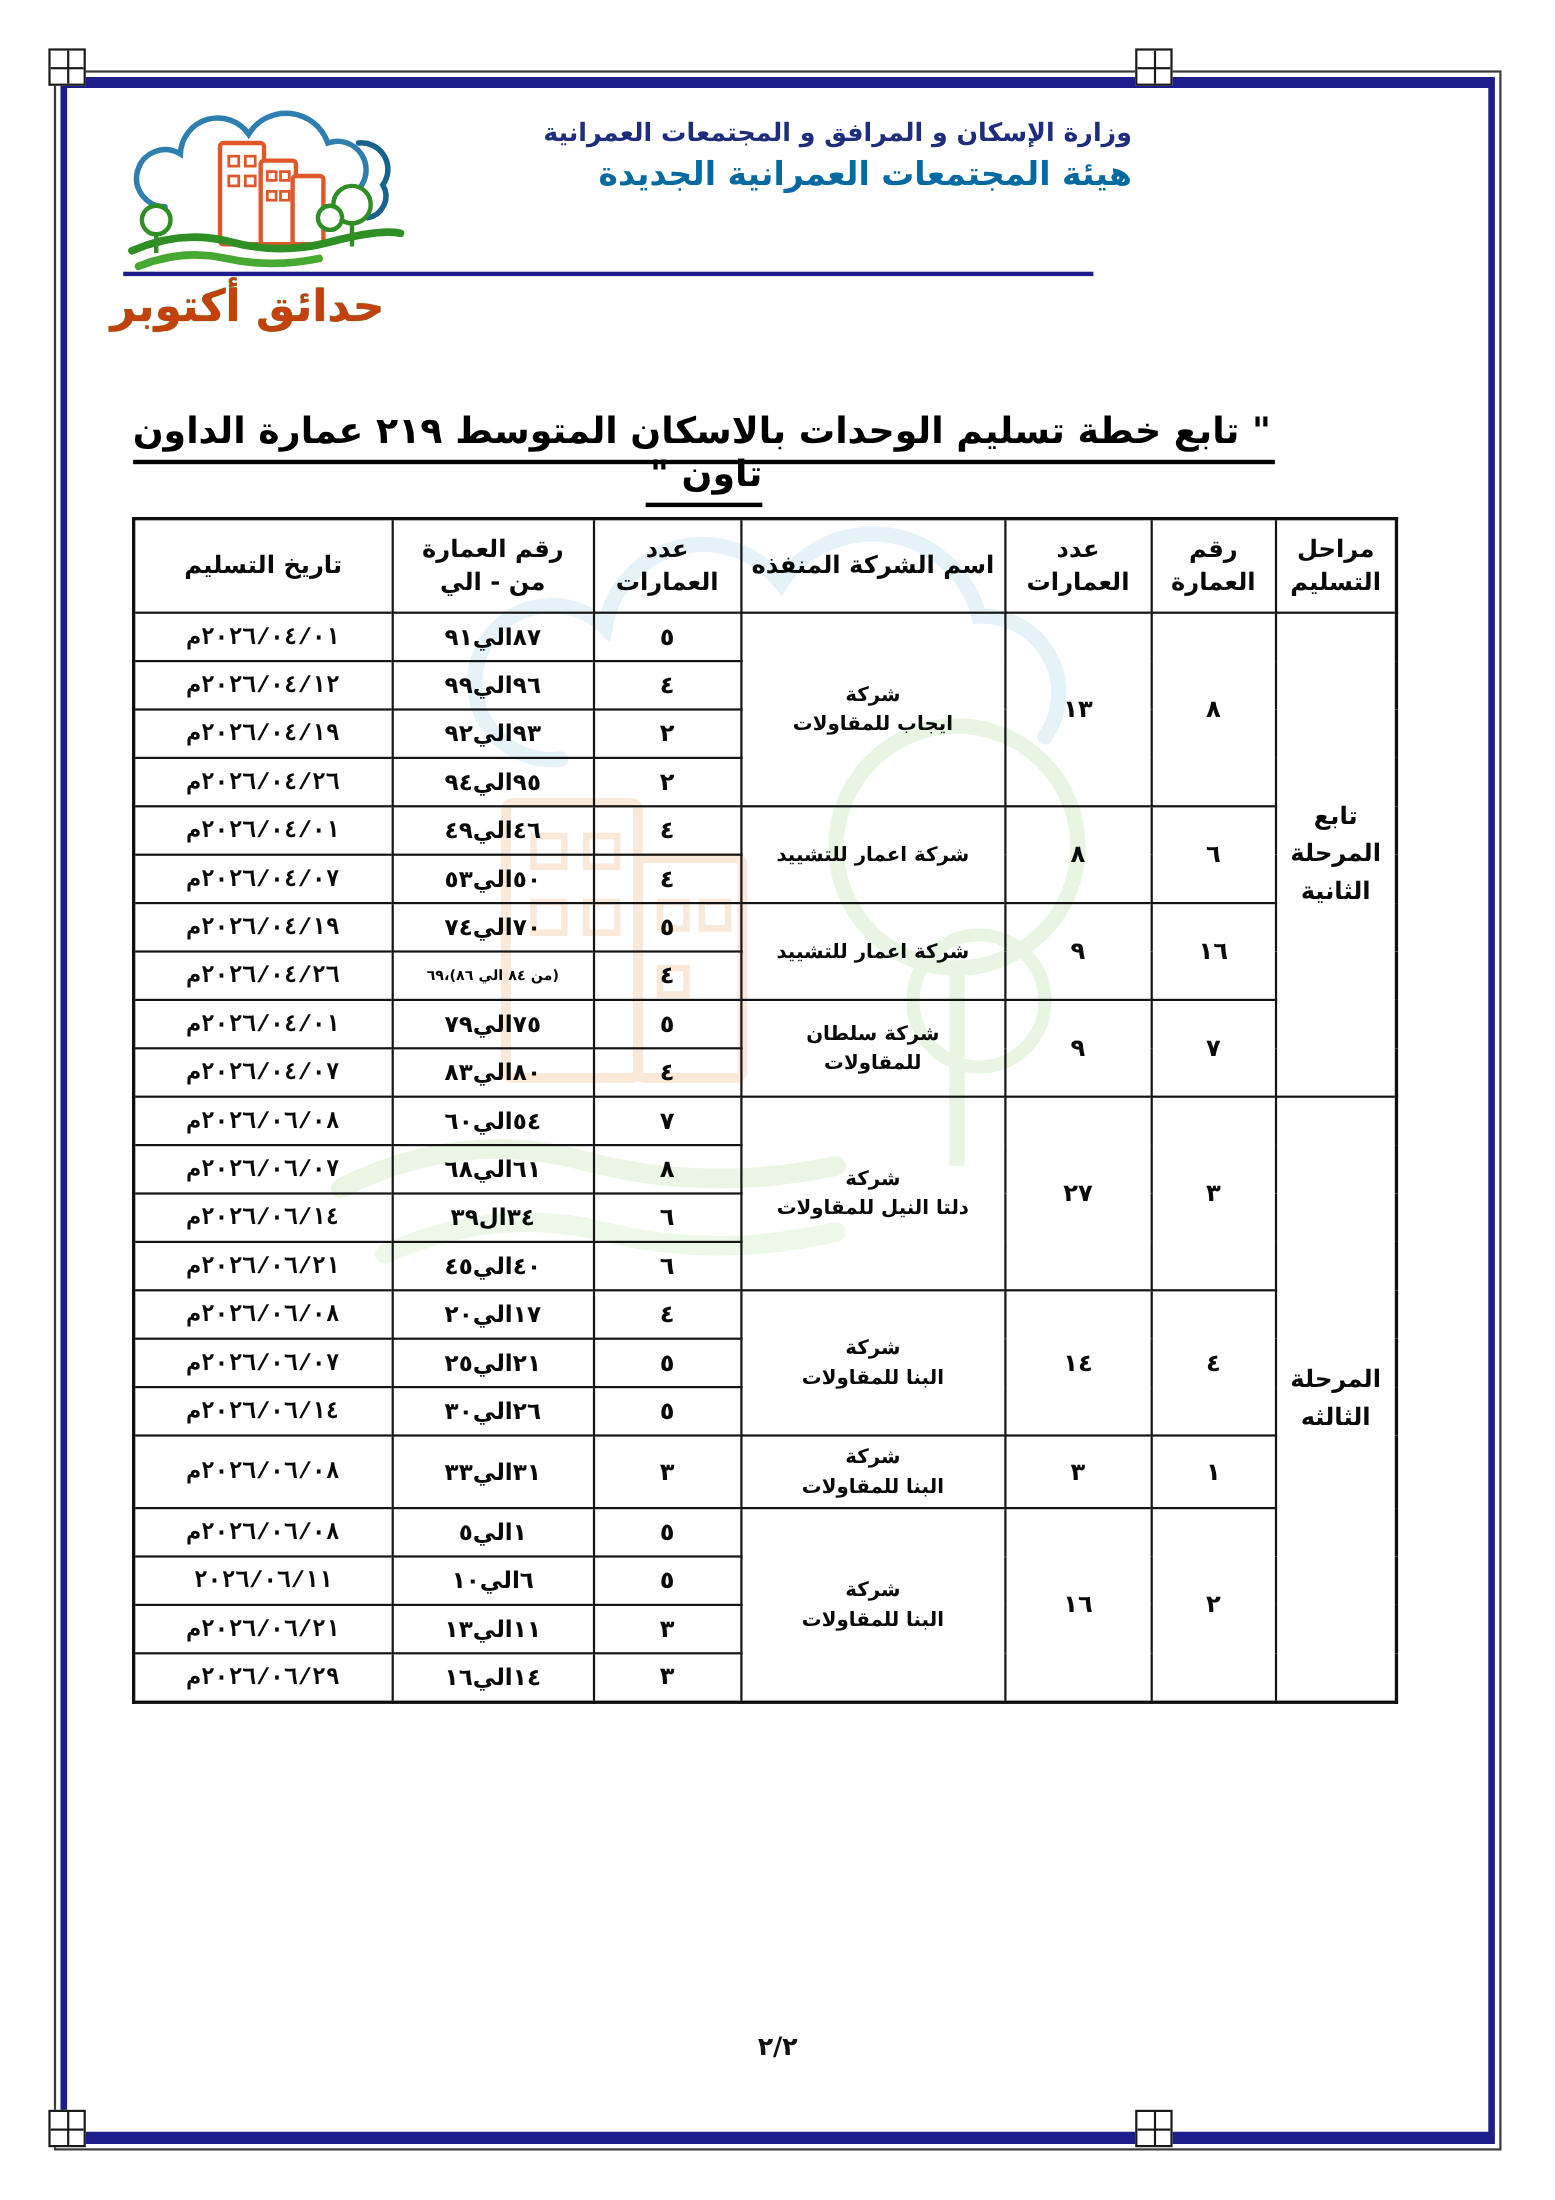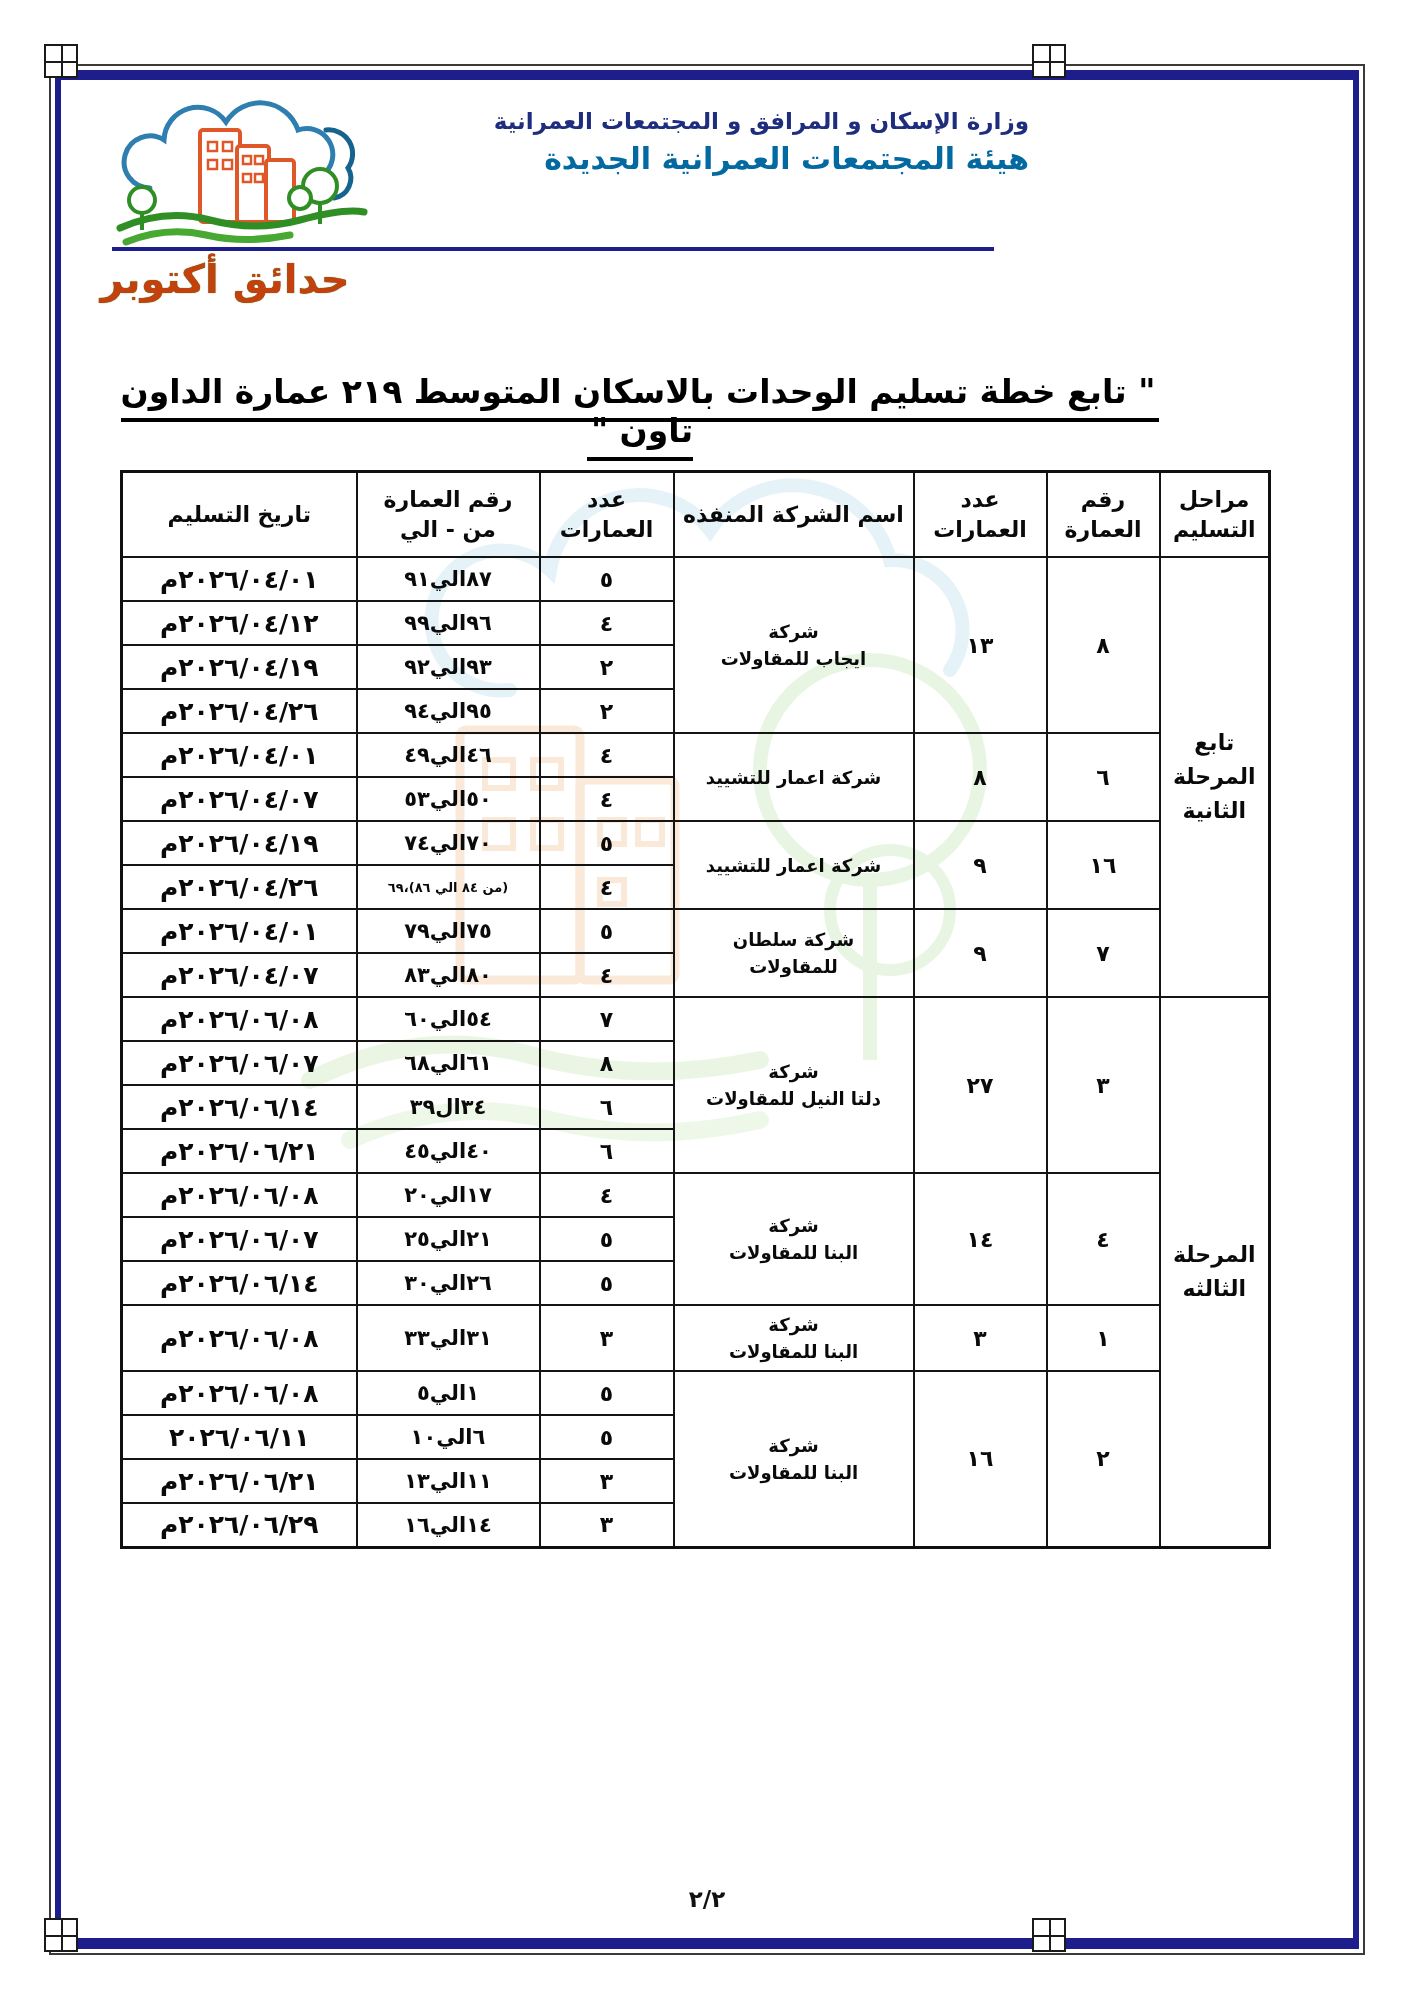--- a/index.html
+++ b/index.html
@@ -42,26 +42,26 @@
   table.main{border-collapse:collapse;width:1148px;table-layout:fixed;direction:rtl;background:transparent;}
   table.main th,table.main td{
     border:2.5px solid #141414;text-align:center;vertical-align:middle;
     font-weight:bold;color:#0a0a0a;padding:0 2px;background:transparent;
   }
   table.main{border:3.5px solid #101010;}
   table.main th{height:83px;font-size:22px;line-height:1.35;}
   td.c-count,td.c-total,td.c-tender{font-size:22px;}
   td.c-range{font-size:21px;}
   td.c-range.small{font-size:13px;}
-  td.c-date{font-size:25px;letter-spacing:.5px;}
+  td.c-date{font-size:21px;letter-spacing:.5px;font-family:Liberation Mono, monospace;}
   td.c-company{font-size:18px;line-height:1.5;}
   td.c-stage{font-size:22px;line-height:1.55;}
   
   .footer-page{
-    position:absolute;left:0;top:1886px;width:1414px;text-align:center;
+    position:absolute;left:0;top:1848px;width:1414px;text-align:center;
     font-size:23px;font-weight:bold;color:#111;direction:rtl;
   }
 </style>
 </head>
 <body>
 
 <div class="frame"></div>
 <div class="mark" style="left:44px;top:44px;"></div>
 <div class="mark" style="left:1032px;top:44px;"></div>
 <div class="mark" style="left:44px;top:1918px;"></div>

